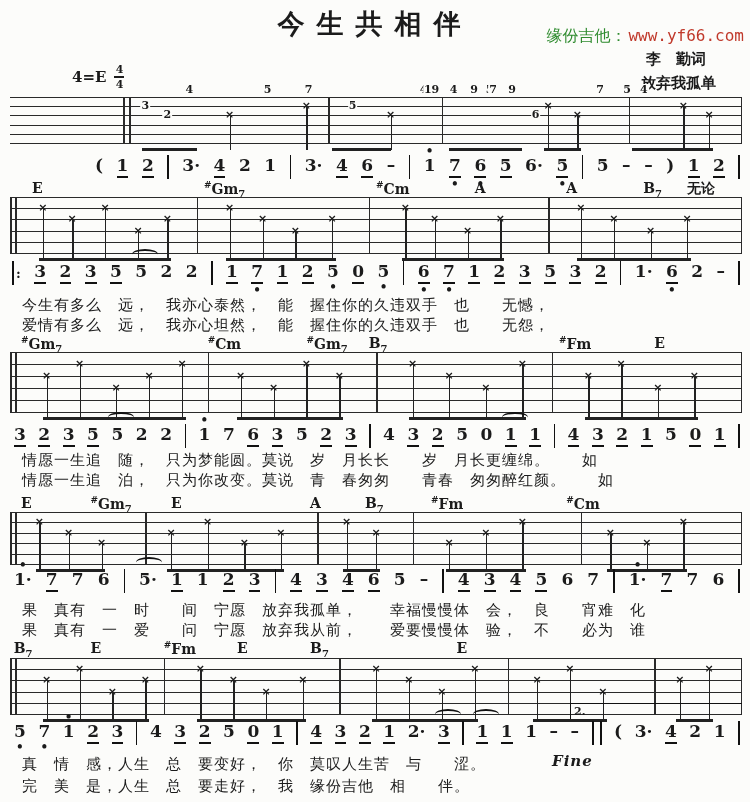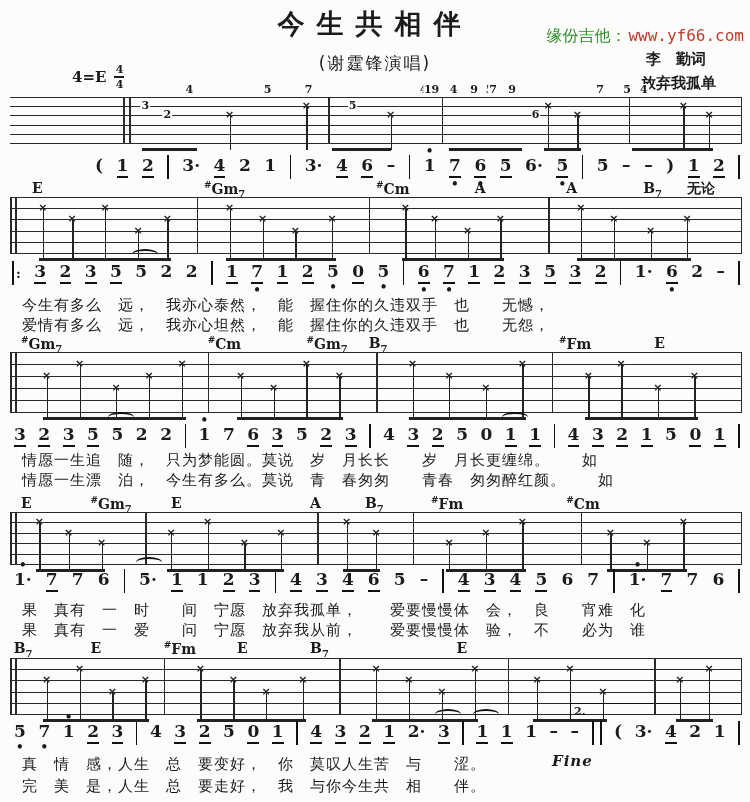--- a/index.html
+++ b/index.html
@@ -55,21 +55,20 @@
   .fine{position:absolute;left:552px;top:752px;font:bold italic 15px "DejaVu Serif",serif;letter-spacing:1px}
   .volta{position:absolute;left:570px;top:703px;width:168px;height:14px;
          border-top:1.5px solid #111;border-left:1.5px solid #111;
          font:bold 11px "DejaVu Serif",serif;padding:1px 0 0 3px}
 </style>
 </head>
 <body>
 
 <div class="page">
   <div class="title">今生共相伴</div>
-  <div class="subtitle">(谢霆锋演唱)</div>
   <div class="site">
     <span class="site-label" style="color: rgb(46, 139, 46);">缘份吉他：</span><span class="site-url" style="color: rgb(192, 57, 43);">www.yf66.com</span>
   </div>
   <div class="lyricist">李　勤词</div>
   <div class="composer">放弃我孤单</div>
   <div class="keysig">
     <span>4=E</span>
     <span class="meter">
       <span>4</span>
       <span class="line"></span>
@@ -529,24 +528,24 @@
         <span class="chord" style="left: 0.5%;">B<sub>7</sub></span>
         <span class="chord" style="left: 11%;">E</span>
         <span class="chord" style="left: 21%;"><sup>#</sup>Fm</span>
         <span class="chord" style="left: 31%;">E</span>
         <span class="chord" style="left: 41%;">B<sub>7</sub></span>
         <span class="chord" style="left: 61%;">E</span>
       </div>
       <div class="lyric" style="top: 296px;">今生有多么　远，　我亦心泰然，　能　握住你的久违双手　也　　无憾，</div>
       <div class="lyric" style="top: 316px;">爱情有多么　远，　我亦心坦然，　能　握住你的久违双手　也　　无怨，</div>
       <div class="lyric" style="top: 451px;">情愿一生追　随，　只为梦能圆。莫说　岁　月长长　　岁　月长更缠绵。　　如</div>
-      <div class="lyric" style="top: 471px;">情愿一生漂　泊，　今生有多么。莫说　青　春匆匆　　青春　匆匆醉红颜。　　如</div>
-      <div class="lyric" style="top: 601px;">果　真有　一　时　　间　宁愿　放弃我孤单，　　爱要慢慢体　会，　良　　宵难　化</div>
+      <div class="lyric" style="top: 471px;">情愿一生追　泊，　只为你改变。莫说　青　春匆匆　　青春　匆匆醉红颜。　　如</div>
+      <div class="lyric" style="top: 601px;">果　真有　一　时　　间　宁愿　放弃我孤单，　　幸福慢慢体　会，　良　　宵难　化</div>
       <div class="lyric" style="top: 621px;">果　真有　一　爱　　问　宁愿　放弃我从前，　　爱要慢慢体　验，　不　　必为　谁</div>
       <div class="lyric" style="top: 755px;">真　情　感，人生　总　要变好，　你　莫叹人生苦　与　　涩。</div>
-      <div class="lyric" style="top: 777px;">完　美　是，人生　总　要走好，　我　与你今生共　相　　伴。</div>
+      <div class="lyric" style="top: 777px;">完　美　是，人生　总　要走好，　我　缘份吉他　相　　伴。</div>
     </div>
 
   <div class="volta">
     <span>2.</span>
   </div>
   <div class="fine">Fine</div>
 </div>
 
 </body></html>

